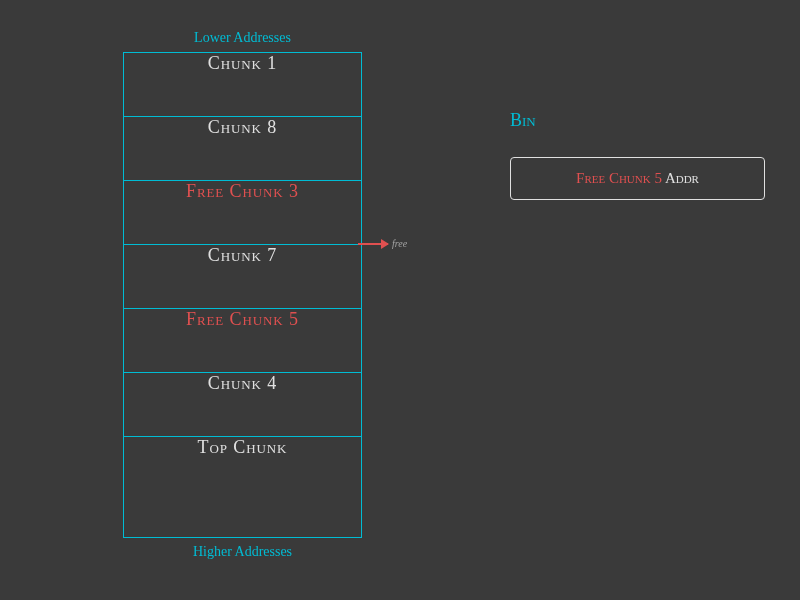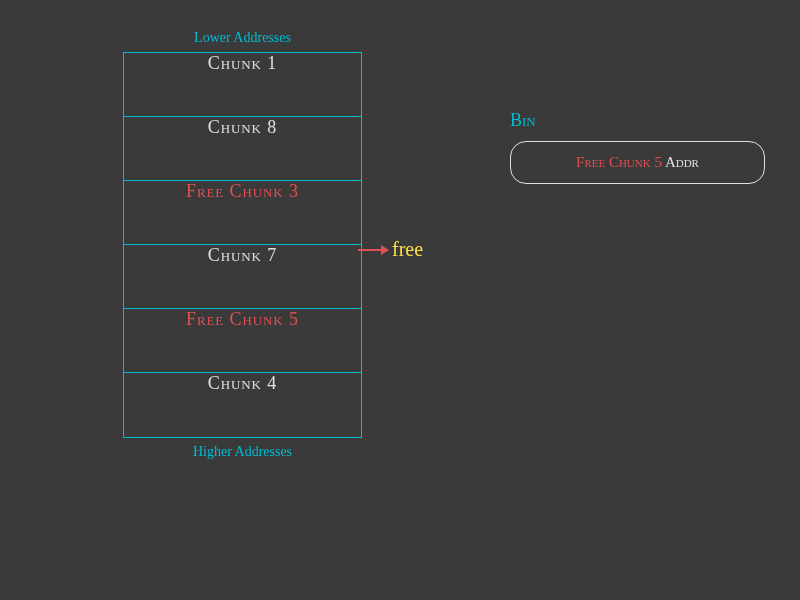--- a/index.html
+++ b/index.html
@@ -89,42 +89,43 @@
       content: '';
       position: absolute;
       right: -1px;
       top: -4px;
       border-left: 8px solid #e05050;
       border-top: 5px solid transparent;
       border-bottom: 5px solid transparent;
     }
 
     .arrow-text {
-      color: #fde047;
-      font-size: 20px;
+      color: #a3a3a3;
+      font-size: 10px;
+      font-style: italic;
     }
 
     
     .bin-container {
       position: absolute;
       left: 510px;
       top: 110px;
       width: 255px;
     }
 
     .bin-label {
       color: #00bcd4;
       font-size: 18px;
       font-variant: small-caps;
-      margin-bottom: 10px;
+      margin-bottom: 26px;
     }
 
     .bin-item {
       border: 1.5px solid #e0e0e0;
-      border-radius: 16px;
+      border-radius: 4px;
       padding: 12px 16px;
       margin-bottom: 12px;
       text-align: center;
       font-size: 15px;
       font-variant: small-caps;
     }
 
     .bin-item-free {
       color: #e05050;
     }
@@ -151,20 +152,23 @@
     </div>
     <div class="chunk chunk-normal">
       <span>Chunk 7</span>
     </div>
     <div class="chunk chunk-free">
       <span>Free Chunk 5</span>
     </div>
     <div class="chunk chunk-normal">
       <span>Chunk 4</span>
     </div>
+    <div class="chunk chunk-normal top-chunk">
+      <span>Top Chunk</span>
+    </div>
   </div>
 
   <div class="address-label address-label-higher">Higher Addresses</div>
 </div>
 
 <div class="arrow-container">
   <div class="arrow-line"></div>
   <span class="arrow-text">free</span>
 </div>
 

